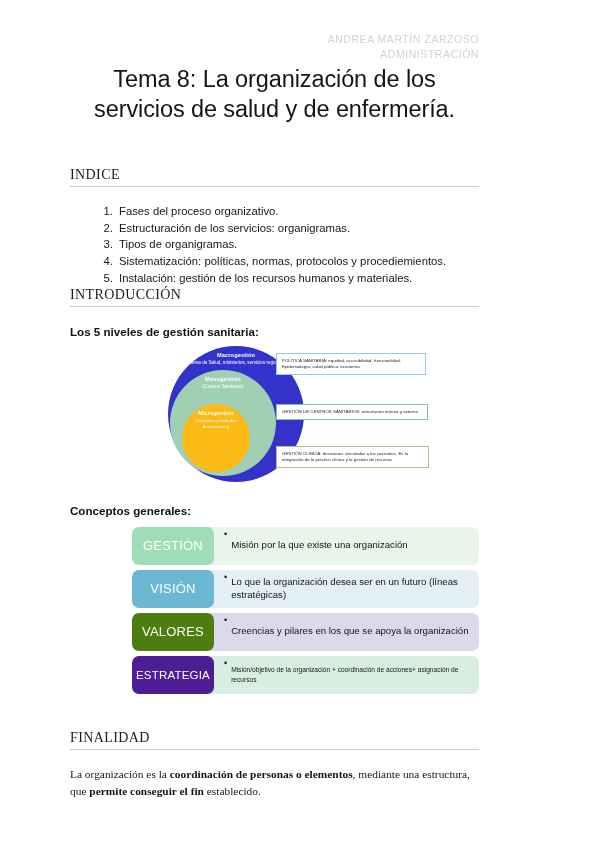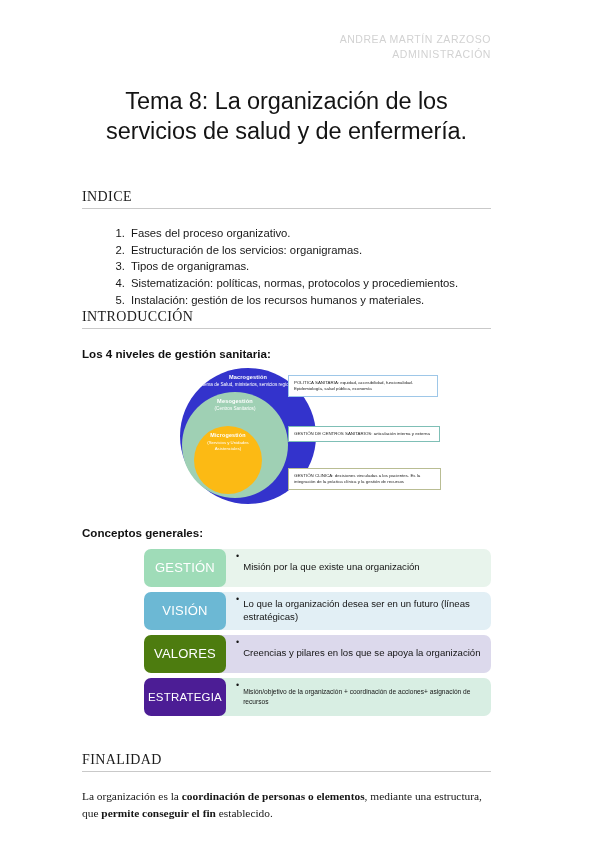--- a/index.html
+++ b/index.html
@@ -10,41 +10,41 @@
   body {
     width: 599px;
     height: 848px;
     position: relative;
     font-family: "Liberation Sans", sans-serif;
     color: #1a1a1a;
     overflow: hidden;
   }
   .page {
     position: absolute;
-    left: 12px; top: 0;
+    left: 0; top: 0;
     width: 549px;
     height: 848px;
     box-sizing: border-box;
     padding: 0 70px;
   }
 
   
   .doc-header {
     padding-top: 32px;
     text-align: right;
     color: #d2d2d2;
     font-size: 10.5px;
     letter-spacing: 0.55px;
     line-height: 1.42;
   }
   .doc-header div { white-space: nowrap; }
 
   
   .doc-title {
-    margin-top: 24px;
+    margin-top: 2px;
     text-align: center;
     font-size: 23.5px;
     font-weight: 400;
     line-height: 1.3;
     color: #141414;
     letter-spacing: -0.1px;
   }
   .doc-title .ln { display: block; }
 
   
@@ -222,21 +222,21 @@
   <ol class="index-list">
     <li>Fases del proceso organizativo.</li>
     <li>Estructuración de los servicios: organigramas.</li>
     <li>Tipos de organigramas.</li>
     <li>Sistematización: políticas, normas, protocolos y procediemientos.</li>
     <li>Instalación: gestión de los recursos humanos y materiales.</li>
   </ol>
 
   <div class="section-heading sec-intro">INTRODUCCIÓN</div>
 
-  <div class="sub-heading">Los 4 niveles de gestión sanitaria:</div>
+  <div class="sub-heading">Los 5 niveles de gestión sanitaria:</div>
 
   <div class="diagram">
 
     <div class="connector cn-1" style="background: rgb(43, 196, 166);"></div>
     <div class="connector cn-2" style="background: rgb(31, 125, 119);"></div>
     <div class="connector cn-3" style="background: rgb(63, 125, 58);"></div>
 
     <div class="circle c-macro" style="background: rgb(51, 51, 204);">
       <div class="c-title">Macrogestión</div>
       <div class="c-sub">(Sistema de Salud, ministerios, servicios regionales)</div>

